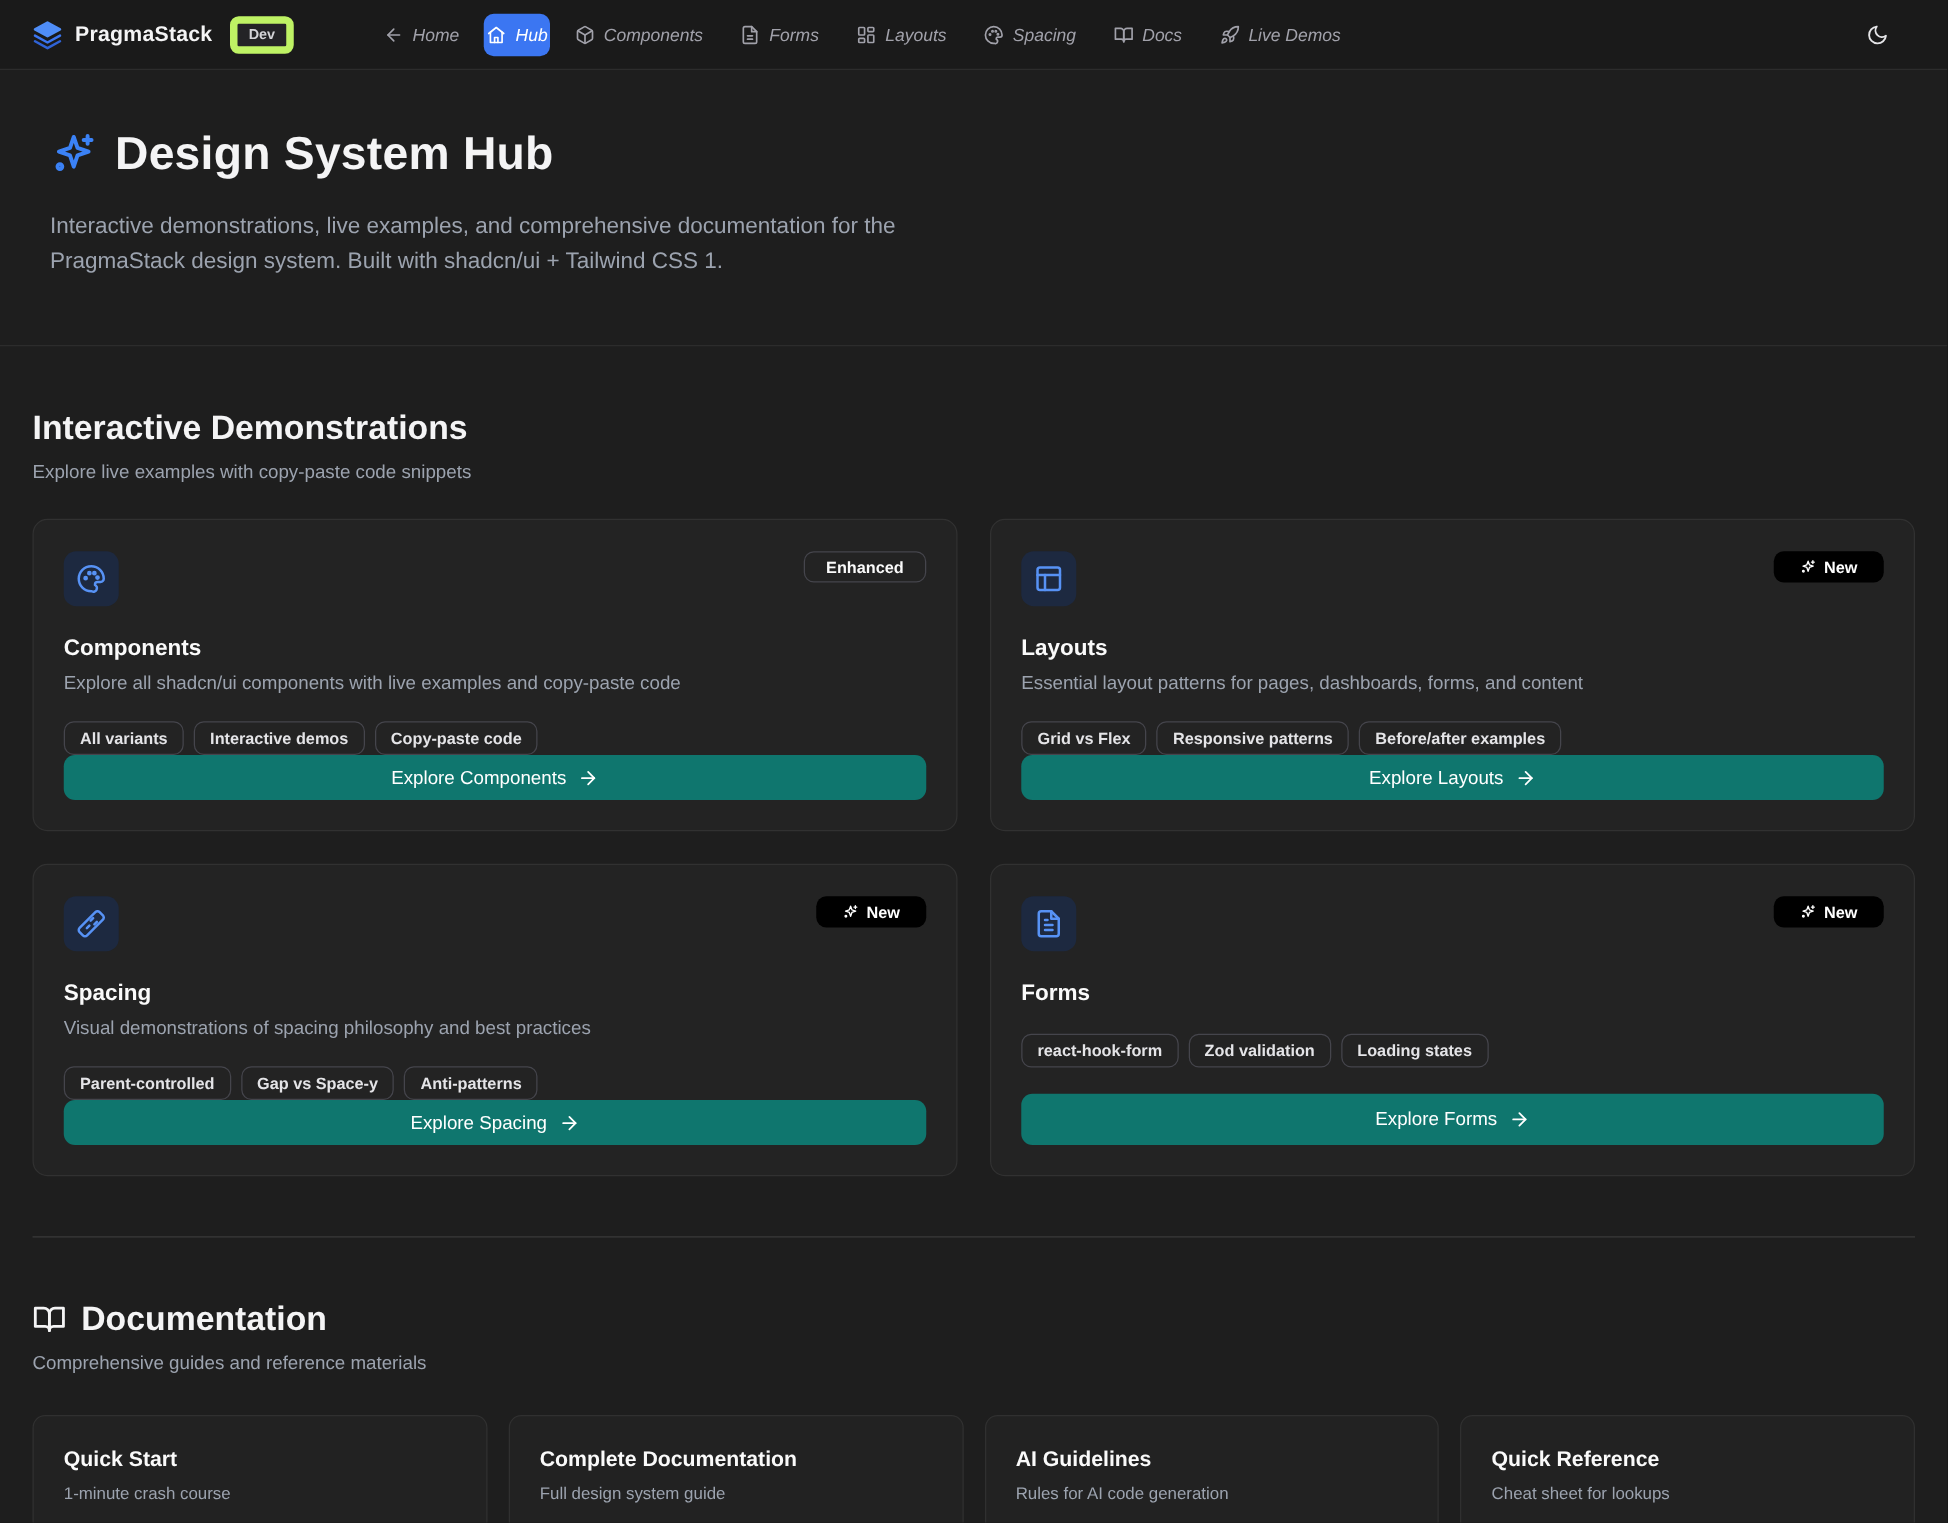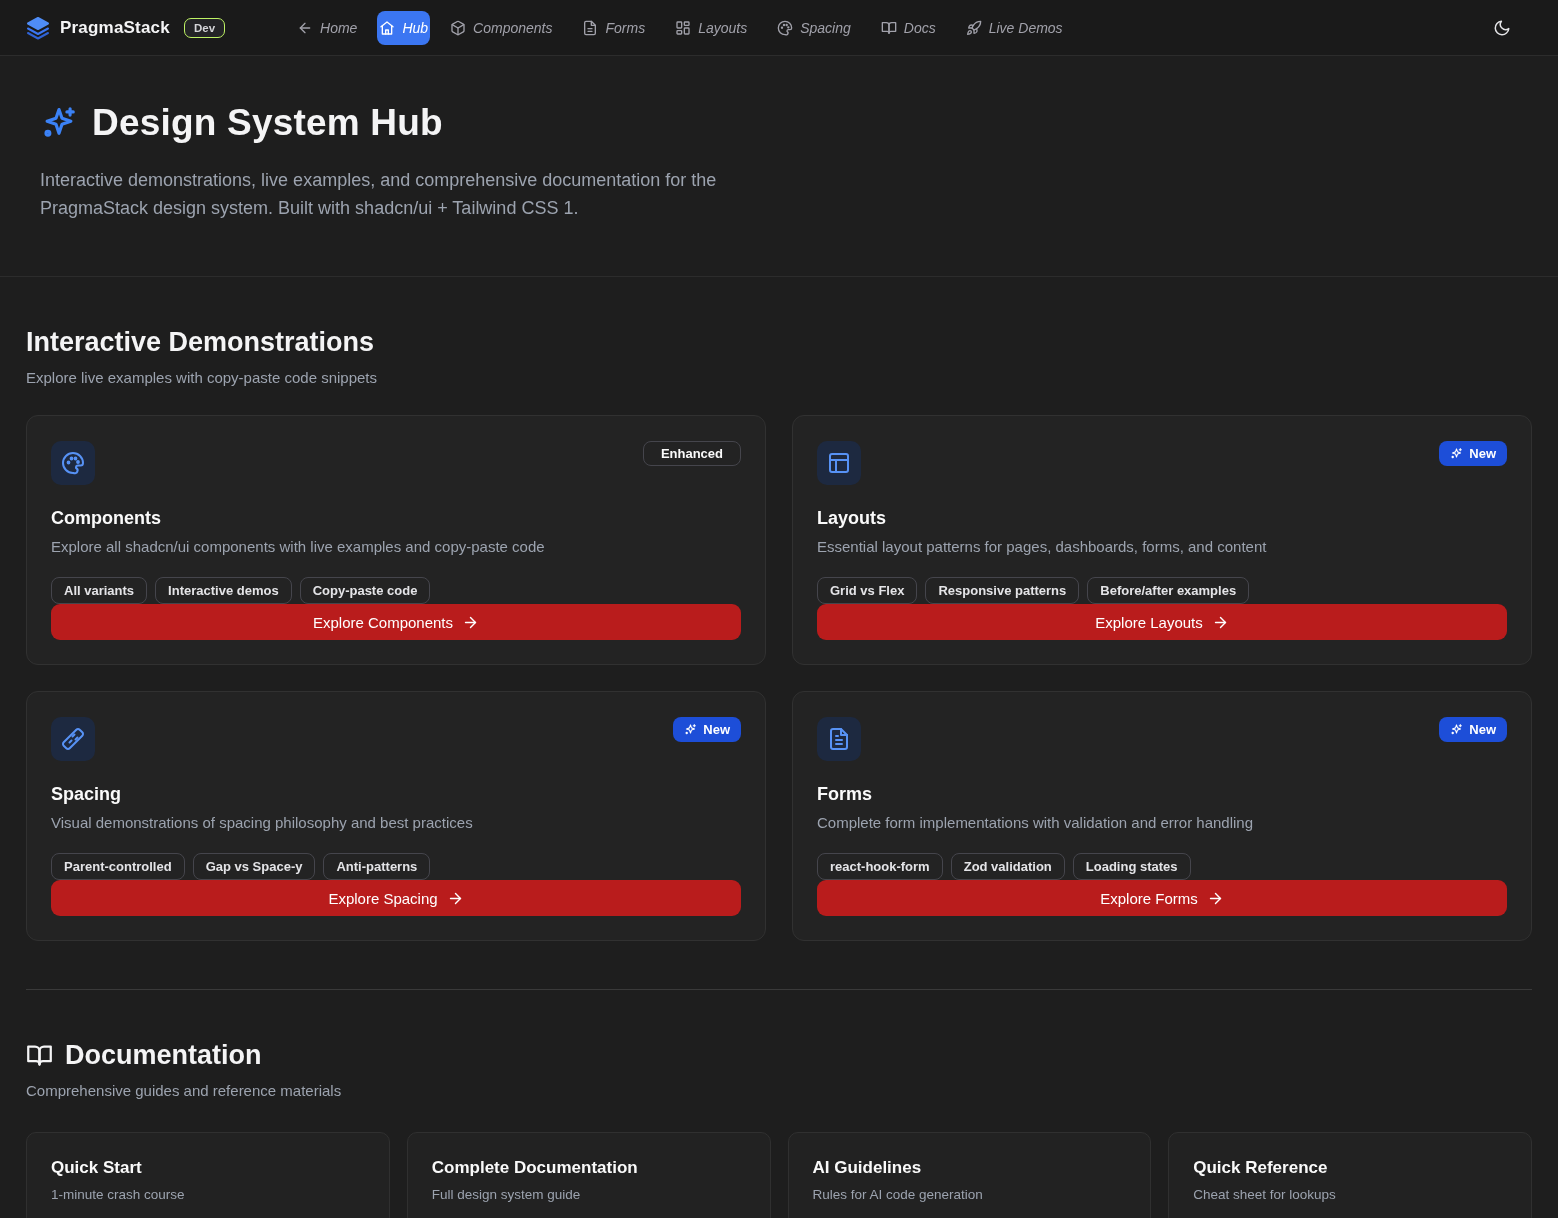--- a/index.html
+++ b/index.html
@@ -15,21 +15,21 @@
   
   .navbar {
     height: 56px; background: #1a1a1a; border-bottom: 1px solid #2c2c2c;
     display: flex; align-items: center; padding: 0 26px;
   }
   .brand-wrap { display: flex; align-items: center; gap: 10px; }
   .brand-logo { display: inline-flex; width: 24px; height: 24px; }
   .brand-name { font-size: 17px; font-weight: 700; color: #f4f4f5; letter-spacing: .2px; }
   .dev-badge {
     font-size: 11.5px; font-weight: 700; color: #d4d4d8;
-    border: 1px solid #bef264; background: #232326; border-radius: 7px;
+    border: 6px solid #bef264; background: #232326; border-radius: 7px;
     padding: 3px 9px; margin-left: 4px;
   }
   .nav-menu { display: flex; align-items: center; gap: 10px; margin-left: 62px; font-style: italic; }
   .nav-item {
     display: flex; align-items: center; gap: 7px; color: #a1a1aa;
     font-size: 14px; padding: 8px 10px; border-radius: 8px; cursor: pointer; white-space: nowrap;
   }
   .nav-item svg { width: 16px; height: 16px; stroke: #a1a1aa; }
   .nav-item.active { background: #3b76f2; color: #ffffff; padding: 9px 2px; }
   .nav-item.active svg { stroke: #ffffff; }
@@ -75,33 +75,33 @@
     display: flex; align-items: center; justify-content: center;
   }
   .icon-tile svg { width: 24px; height: 24px; stroke: #5792f5; }
   .badge-outline {
     font-size: 13px; font-weight: 700; color: #fafafa;
     border: 1px solid #45454c; border-radius: 8px; padding: 4px 17px; background: transparent;
   }
   .badge-new {
     display: inline-flex; align-items: center; gap: 6px;
     font-size: 13px; font-weight: 700; color: #ffffff;
-    background: #1d4ed8; border-radius: 8px; padding: 5px 11px;
+    background: #000000; border-radius: 8px; padding: 5px 21px;
   }
   .badge-new svg { width: 13px; height: 13px; stroke: #ffffff; }
   .demo-card-title { margin-top: 23px; font-size: 18px; font-weight: 700; color: #fafafa; }
   .demo-card-desc { margin-top: 9px; font-size: 15px; color: #9ca3af; }
   .tag-row { margin-top: 22px; display: flex; gap: 8px; }
   .tag {
     font-size: 13px; font-weight: 700; color: #e4e4e7;
     border: 1px solid #45454c; border-radius: 8px; padding: 5px 12px; white-space: nowrap;
   }
   .explore-btn {
     margin-top: auto; width: 100%; height: 41px; border: none; border-radius: 9px;
-    background: #b91c1c; color: #ffffff; font-family: inherit;
+    background: #0f766e; color: #ffffff; font-family: inherit;
     font-size: 15px; font-weight: 500; cursor: pointer;
     display: flex; align-items: center; justify-content: center; gap: 9px;
   }
   .explore-btn svg { width: 17px; height: 17px; stroke: #ffffff; }
 
   
   .divider { border: none; border-top: 1px solid #3a3a3a; margin: 48px 26px 0 26px; }
 
   
   .doc-grid { margin-top: 33px; display: grid; grid-template-columns: repeat(4, 1fr); gap: 17px; }
@@ -344,21 +344,20 @@
             <svg viewBox="0 0 24 24">
                 <path d="M12 3.5 13.9 9l5.6 1.9-5.6 1.9L12 18.5l-1.9-5.7-5.6-1.9L10.1 9z"></path>
                 <path d="M19 3v4"></path>
                 <path d="M21 5h-4"></path>
                 <circle cx="5" cy="18.5" r="1.2"></circle>
               </svg>
             <span>New</span>
           </span>
         </div>
         <div class="demo-card-title">Forms</div>
-        <div class="demo-card-desc">Complete form implementations with validation and error handling</div>
         <div class="tag-row">
           <span class="tag">react-hook-form</span>
           <span class="tag">Zod validation</span>
           <span class="tag">Loading states</span>
         </div>
         <button class="explore-btn">
           <span>Explore Forms</span>
           <svg viewBox="0 0 24 24">
               <path d="M5 12h14"></path>
               <path d="m12 5 7 7-7 7"></path>

